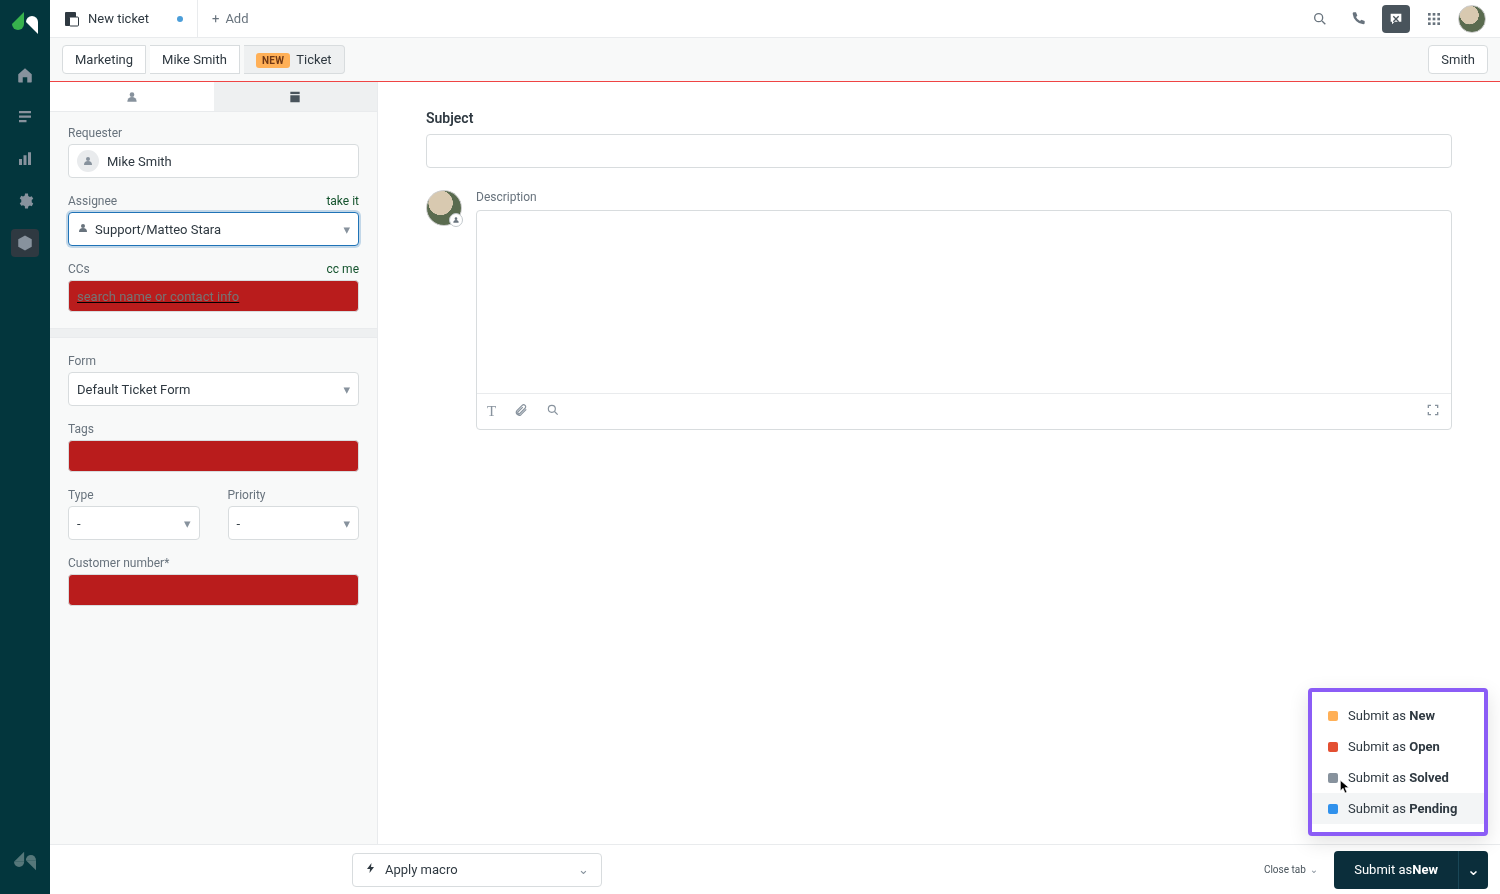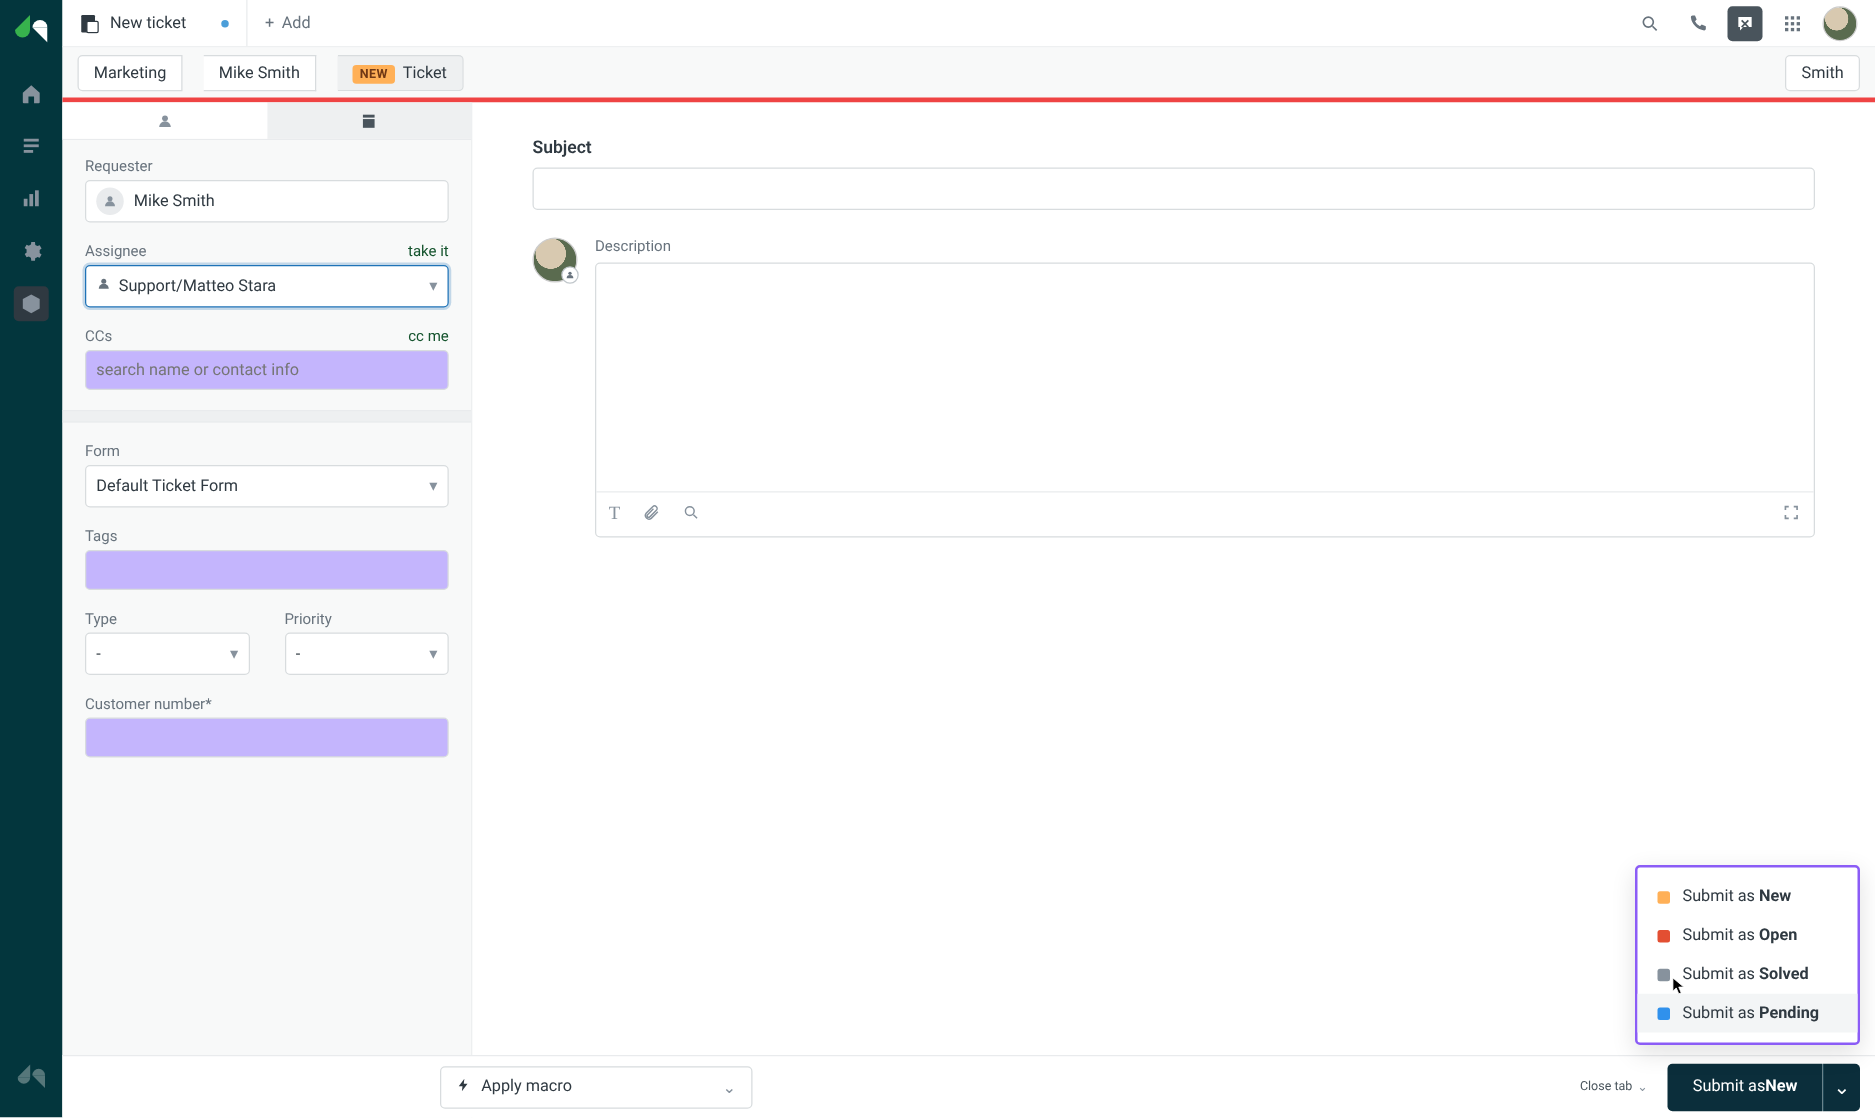--- a/index.html
+++ b/index.html
@@ -24,21 +24,21 @@
   .tab .ticket-icon { width:16px; height:16px; position:relative; }
   .tab .dot { width:6px; height:6px; border-radius:50%; background:#4b9ed9; margin-left:20px;}
   .add-tab { height:100%; display:flex; align-items:center; padding:0 14px; gap:6px; font-size:13px; color:#68737d; cursor:pointer;}
   .tabs-bar .tb-spacer { flex:1; }
   .tb-icons { display:flex; align-items:center; gap:10px; padding-right:14px; }
   .tb-btn { width:28px; height:28px; display:flex; align-items:center; justify-content:center; border-radius:4px; cursor:pointer; color:#68737d;}
   .tb-btn.dark { background:#49545c; color:#fff; }
   .avatar { width:28px; height:28px; border-radius:50%; background:radial-gradient(circle at 40% 35%, #d8c9b0 0 40%, #5a6b4f 41% 100%); border:1px solid #ccc; }
 
   
-  .breadcrumb-bar { height:44px; display:flex; align-items:center; padding:0 12px; gap:17px; border-bottom:4px solid #ef4444; background:#f8f9f9;}
+  .breadcrumb-bar { height:44px; display:flex; align-items:center; padding:0 12px; gap:4px; border-bottom:1px solid #ef4444; background:#f8f9f9;}
   .breadcrumb-seg { padding:6px 12px; border:1px solid #d8dcde; font-size:13px; color:#2f3941; background:#fff; cursor:pointer;}
   .breadcrumb-seg:first-child { border-top-left-radius:4px; border-bottom-left-radius:4px; }
   .breadcrumb-seg + .breadcrumb-seg { border-left:none; }
   .breadcrumb-seg.last { border-top-right-radius:4px; border-bottom-right-radius:4px; background:#eef0f1;}
   .badge-new { background:#ffb057; color:#703815; font-size:10px; font-weight:700; padding:2px 6px; border-radius:3px; margin-right:6px; letter-spacing:.3px;}
   .breadcrumb-bar .bc-spacer { flex:1; }
   .apps-btn { padding:6px 12px; border:1px solid #d8dcde; border-radius:4px; font-size:13px; background:#fff; cursor:pointer; color:#2f3941;}
 
   
   .content { flex:1; display:flex; min-height:0; }
@@ -48,21 +48,21 @@
   .sb-tab.active { background:#eef0f1; }
   .sb-body { padding:14px 18px; overflow:auto; flex:1; }
   .field-group { margin-bottom:16px; }
   .field-label-row { display:flex; justify-content:space-between; align-items:center; margin-bottom:4px; }
   .field-label { font-size:12px; color:#68737d; }
   .field-link { font-size:12px; color:#14532d; cursor:pointer; }
   .input-like { width:100%; height:34px; border:1px solid #d8dcde; border-radius:4px; background:#fff; display:flex; align-items:center; padding:0 8px; font-size:13px; color:#2f3941; }
   .input-like.focused { border-color:#1f73b7; box-shadow:0 0 0 2px rgba(31,115,183,.25);}
   .input-like .chev { margin-left:auto; color:#87929d; }
   .person-chip { width:22px; height:22px; border-radius:50%; background:#e9ebed; display:flex; align-items:center; justify-content:center; margin-right:8px; color:#87929d; font-size:12px;}
-  .input-plain { width:100%; height:32px; border:1px solid #d8dcde; border-radius:4px; background:#c4b5fd; padding:0 8px; font-size:13px; }
+  .input-plain { width:100%; height:32px; border:1px solid #d8dcde; border-radius:4px; background:#b91c1c; padding:0 8px; font-size:13px;text-decoration:underline; }
   .row2 { display:flex; gap:28px; }
   .row2 > div { flex:1; }
   .sb-divider { height:10px; margin:16px -18px; background:#eef0f1; border-top:1px solid #e9ebed; border-bottom:1px solid #e9ebed;}
 
   
   .editor { flex:1; display:flex; flex-direction:column; padding:28px 48px 0 48px; min-width:0; background:#fff;}
   .subj-label { font-size:14px; font-weight:600; color:#2f3941; margin-bottom:8px;}
   .subj-input { width:100%; height:34px; border:1px solid #d8dcde; border-radius:4px; padding:0 10px; font-size:14px; }
   .desc-row { display:flex; gap:14px; margin-top:22px; }
   .avatar-lg { width:36px; height:36px; border-radius:50%; background:radial-gradient(circle at 40% 35%, #d8c9b0 0 40%, #5a6b4f 41% 100%); border:1px solid #ccc; flex-shrink:0; position:relative;}
@@ -79,21 +79,21 @@
   .macro-btn { width:250px; height:34px; border:1px solid #d8dcde; border-radius:4px; display:flex; align-items:center; padding:0 12px; font-size:13px; color:#2f3941; background:#fff; cursor:pointer; margin-left:290px;}
   .macro-btn .bolt { margin-right:8px; }
   .macro-btn .chev { margin-left:auto; color:#87929d; }
   .bottom-bar .bb-sp { flex:1; }
   .close-tab { font-size:10px; color:#49545c; cursor:pointer; margin-right:16px; display:flex; align-items:center; gap:4px;}
   .submit-wrap { display:flex; }
   .submit-btn { background:#0b2e3b; color:#fff; font-size:13px; padding:0 20px; height:38px; display:flex; align-items:center; cursor:pointer; border-top-left-radius:4px; border-bottom-left-radius:4px;}
   .submit-drop { background:#0b2e3b; color:#fff; width:30px; height:38px; display:flex; align-items:center; justify-content:center; border-left:1px solid #1a4757; border-top-right-radius:4px; border-bottom-right-radius:4px; cursor:pointer;}
 
   
-  .submit-menu { position:absolute; right:12px; bottom:58px; width:180px; background:#fff; border:2px solid #8b5cf6; border-radius:4px; box-shadow:0 6px 20px rgba(0,0,0,.12); padding:8px 0;}
+  .submit-menu { position:absolute; right:12px; bottom:58px; width:180px; background:#fff; border:4px solid #8b5cf6; border-radius:4px; box-shadow:0 6px 20px rgba(0,0,0,.12); padding:8px 0;}
   .submit-menu .item { display:flex; align-items:center; padding:8px 16px; font-size:13px; color:#2f3941; cursor:pointer; gap:10px;}
   .submit-menu .item.hover { background:#f3f5f6; }
   .sq { width:10px; height:10px; border-radius:2px; }
   .sq.yellow{background:#ffb057;} .sq.red{background:#e34f32;} .sq.blue{background:#3091ec;} .sq.grey{background:#87929d;}
 
   .cursor-ico { position:absolute; width:14px; height:16px; pointer-events:none; }
   .cursor-ico svg { width:14px; height:16px; }
 
   .bold { font-weight:700; }
 </style>

